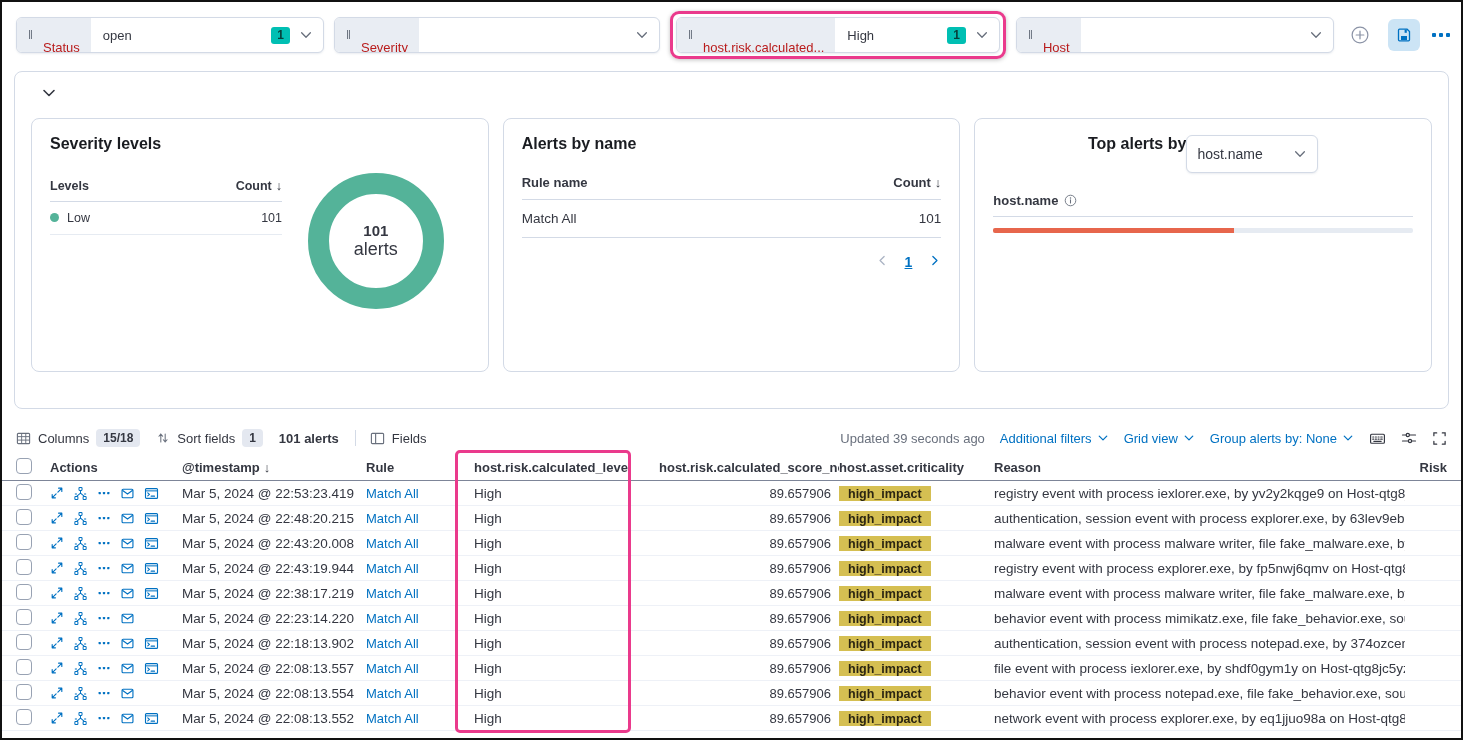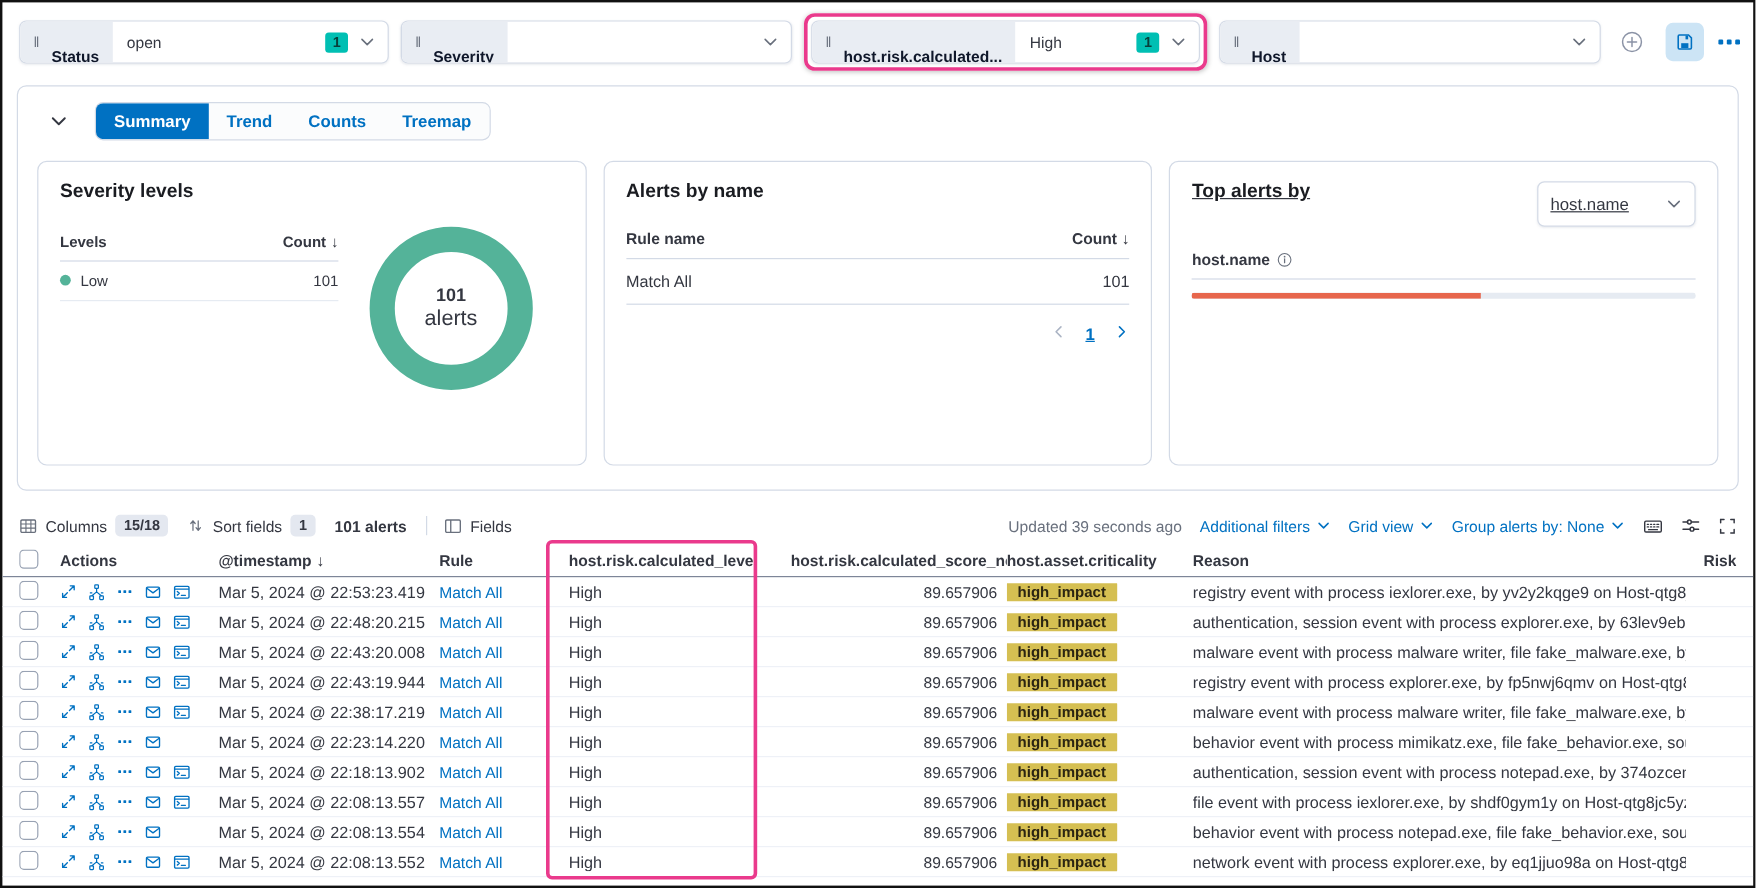--- a/index.html
+++ b/index.html
@@ -12,21 +12,21 @@
   
   .filter-bar { display:flex; align-items:center; padding:9px 14px 6px 14px; gap:10px; }
   .pill-wrap { display:flex; align-items:center; }
   .pill {
     height:36px; border:1px solid #d3dae6; border-radius:6px; background:#fff;
     display:flex; align-items:center; overflow:hidden; box-shadow:0 1px 2px rgba(152,162,179,.2);
   }
   .pill-hl { border:3px solid var(--pink); border-radius:9px; padding:3px; box-shadow:0 1px 4px rgba(0,0,0,.25); }
   .pill-left { display:flex; align-items:center; gap:9px; background:#e9edf3; padding:0 11px; align-self:stretch; }
   .grab { color:#69707d; font-size:12px; letter-spacing:1px; }
-  .pill-label { font-weight:700; color:#0f172a; white-space:nowrap;margin-top:24px; }
+  .pill-label { font-weight:400; color:#b91c1c; white-space:nowrap;margin-top:24px; }
   .pill-value { padding:0 12px; color:#343741; white-space:nowrap; }
   .pill-right { margin-left:auto; display:flex; align-items:center; gap:9px; padding-right:10px; }
   .count-badge {
     background:var(--teal); color:#07403b; font-weight:700; font-size:12px;
     border-radius:3px; padding:1px 6px; line-height:15px;
   }
   .chev { display:inline-flex; color:#69707d; }
   .filterbar-icons { margin-left:auto; display:flex; align-items:center; gap:12px; }
   .icon-btn { display:inline-flex; align-items:center; justify-content:center; width:32px; height:32px; border-radius:6px; color:#8b93a6; cursor:pointer; }
   .icon-btn.save { background:#cce4f5; color:#0071c2; }
@@ -60,21 +60,21 @@
   .donut span { font-size:18px; color:#343741; }
   
   .abn-table { margin-top:22px; font-size:13px; }
   .abn-head { display:flex; justify-content:space-between; font-weight:700; padding-bottom:9px; border-bottom:1px solid #d3dae6; }
   .abn-row { display:flex; justify-content:space-between; padding:11px 0; border-bottom:1px solid #d3dae6; font-size:13.5px; }
   .pagination { display:flex; justify-content:flex-end; align-items:center; gap:16px; margin-top:16px; font-size:14px; }
   .page-prev { color:#abb4c4; }
   .page-num { color:#0071c2; font-weight:700; text-decoration:underline; }
   .page-next { color:#0071c2; }
   
-  .ta-head { display:flex; justify-content:space-between; align-items:flex-start;text-decoration:underline; }
+  .ta-head { display:flex; justify-content:center; align-items:flex-start; }
   .select-box {
     width:132px; height:38px; border:1px solid #d3dae6; border-radius:6px; background:#fff;
     display:flex; align-items:center; justify-content:space-between; padding:0 10px; font-size:14px; cursor:pointer;
     box-shadow:0 1px 2px rgba(152,162,179,.2);
   }
   .ta-field { display:flex; align-items:center; gap:6px; margin-top:20px; font-weight:700; font-size:13px; padding-bottom:8px; border-bottom:1px solid #d3dae6; }
   .info-ic { color:#69707d; display:inline-flex; }
   .ta-row { margin-top:11px; }
   .ta-row-top { display:flex; justify-content:space-between; font-size:13.5px; }
   .ta-row-top b { font-size:13.5px; }
@@ -228,26 +228,20 @@
 
   <div class="summary">
     <div class="summary-head">
       <span class="collapse-btn">
         <span class="chev" style="color:#343741">
           <svg width="16" height="16" viewBox="0 0 16 16">
               <path d="M3 5.5l5 5 5-5" fill="none" stroke="currentColor" stroke-width="1.6" stroke-linecap="round" stroke-linejoin="round"></path>
             </svg>
         </span>
       </span>
-      <div class="tab-group" id="tab-group">
-          <div class="tab active">Summary</div>
-          <div class="tab">Trend</div>
-          <div class="tab">Counts</div>
-          <div class="tab">Treemap</div>
-        </div>
     </div>
 
     <div class="charts-row">
 
       <div class="chart-panel">
         <div class="panel-title">Severity levels</div>
         <div class="sev-body">
           <div class="mini-table">
             <div class="mini-head">
               <span>Levels</span>

